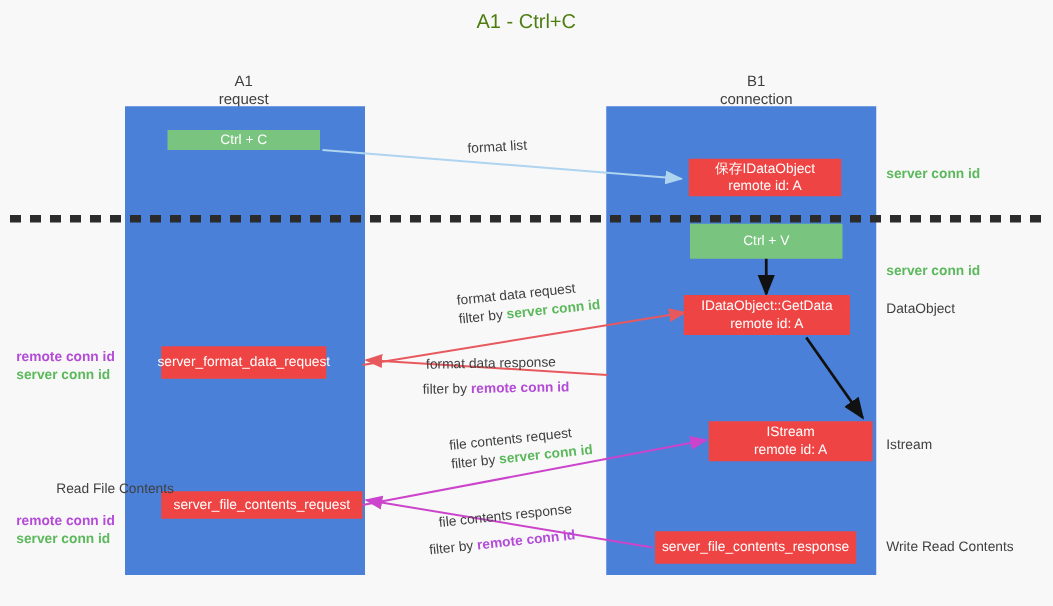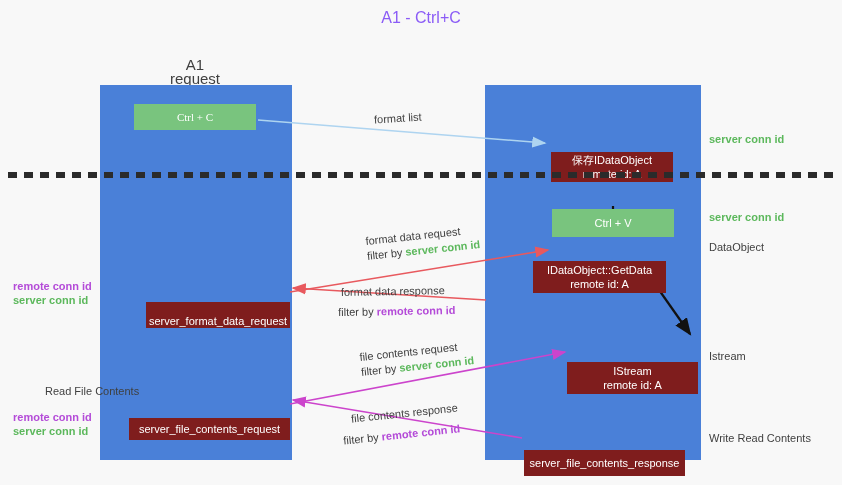--- a/index.html
+++ b/index.html
@@ -9,39 +9,39 @@
     font-family:"Liberation Sans", sans-serif;
     color:#3c3c3c;
     overflow:hidden;
     position:relative;
   }
   .stage{position:absolute;left:0;top:0;width:842px;height:485px;}
 
   
   .title{
     position:absolute;left:0;top:8px;width:842px;
-    text-align:center;font-size:16px;line-height:20px;color:#8b5cf6;
+    text-align:center;font-size:16px;line-height:20px;color:#4d7c0f;
   }
 
   
   .col-head{
-    position:absolute;text-align:center;font-size:15px;line-height:14px;color:#3f3f3f;
+    position:absolute;text-align:center;font-size:12px;line-height:14px;color:#3f3f3f;
   }
 
   
   .lane{position:absolute;background:#4a80d8;}
 
   
   .box{
     position:absolute;
     display:flex;flex-direction:column;align-items:center;justify-content:center;
     color:#ffffff;font-size:11px;line-height:14px;text-align:center;
     box-sizing:border-box;
   }
-  .box.orange{background:#7f1d1d;margin-top:25px;}
+  .box.orange{background:#ef4444;}
   .box.green{background:#79c47e;}
 
   
   .dashed{
     position:absolute;left:8px;top:172px;width:826px;height:6px;
     background-image:repeating-linear-gradient(to right,#2b2b2b 0px,#2b2b2b 9px,rgba(0,0,0,0) 9px,rgba(0,0,0,0) 16px);
   }
 
   
   .ann{position:absolute;font-size:11px;line-height:14px;}
@@ -66,20 +66,24 @@
 <div class="stage">
 
   <div class="title">
     <div>A1 - Ctrl+C</div>
   </div>
 
   <div class="col-head" style="left:130px;top:58px;width:130px;">
     <div>A1</div>
     <div>request</div>
   </div>
+  <div class="col-head" style="left:540px;top:58px;width:130px;">
+    <div>B1</div>
+    <div>connection</div>
+  </div>
 
   <div class="lane" style="left:100px;top:85px;width:192px;height:375px;"></div>
   <div class="lane" style="left:485px;top:85px;width:216px;height:375px;"></div>
 
   <svg class="arrows" viewBox="0 0 842 485">
     <defs>
       <marker id="ah-blue" markerWidth="9" markerHeight="9" refX="8" refY="4.5" orient="auto">
         <path d="M0,1 L9,4.5 L0,8 Z" fill="#aed4f0"></path>
       </marker>
       <marker id="ah-red" markerWidth="9" markerHeight="9" refX="8" refY="4.5" orient="auto">
@@ -101,44 +105,44 @@
 
     <line x1="290" y1="292" x2="548" y2="250" stroke="#e8595e" stroke-width="1.6" marker-end="url(#ah-red)"></line>
 
     <line x1="486" y1="300" x2="293" y2="288" stroke="#e8595e" stroke-width="1.6" marker-end="url(#ah-red)"></line>
 
     <line x1="290" y1="404" x2="565" y2="352" stroke="#cc44cc" stroke-width="1.6" marker-end="url(#ah-mag)"></line>
 
     <line x1="522" y1="438" x2="293" y2="400" stroke="#cc44cc" stroke-width="1.6" marker-end="url(#ah-mag)"></line>
   </svg>
 
-  <div class="box green" style="left:134px;top:104px;width:122px;height:26px;font-family:Liberation Serif, serif;">
+  <div class="box green" style="left:134px;top:104px;width:122px;height:16px;">
     <span>Ctrl + C</span>
   </div>
 
   <div class="box orange" style="left:551px;top:127px;width:122px;height:30px;">
     <span>保存IDataObject</span>
     <span>remote id: A</span>
   </div>
 
-  <div class="box green" style="left:552px;top:179px;width:122px;height:28px;margin-top:30px;">
+  <div class="box green" style="left:552px;top:179px;width:122px;height:28px;">
     <span>Ctrl + V</span>
   </div>
 
-  <div class="box orange" style="left:533px;top:236px;width:133px;height:32px;">
+  <div class="box orange" style="left:547px;top:236px;width:133px;height:32px;">
     <span>IDataObject::GetData</span>
     <span>remote id: A</span>
   </div>
 
   <div class="box orange" style="left:567px;top:337px;width:131px;height:32px;">
     <span>IStream</span>
     <span>remote id: A</span>
   </div>
 
-  <div class="box orange" style="left:146px;top:277px;width:144px;height:26px;justify-content:flex-end;">
+  <div class="box orange" style="left:129px;top:277px;width:132px;height:26px;">
     <span>server_format_data_request</span>
   </div>
 
 
   <div class="box orange" style="left:129px;top:393px;width:161px;height:22px;">
     <span>server_file_contents_request</span>
   </div>
 
   <div class="box orange" style="left:524px;top:425px;width:161px;height:26px;">
     <span>server_file_contents_response</span>

